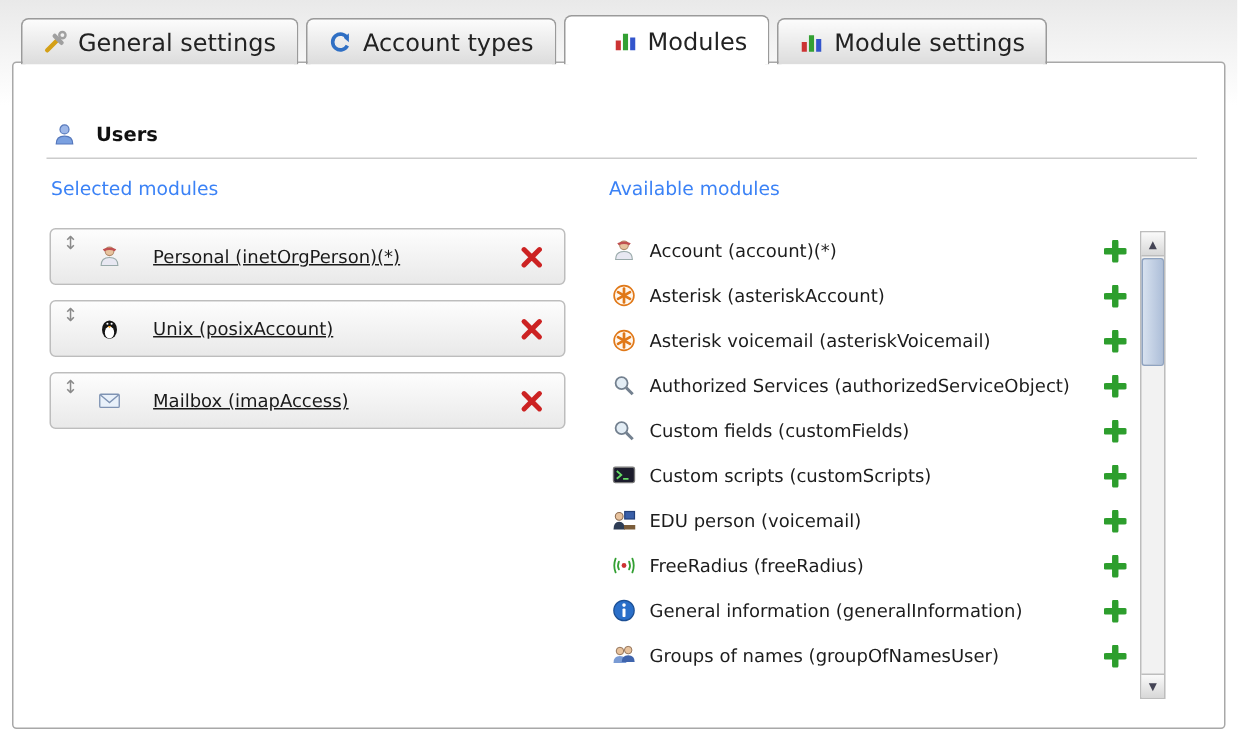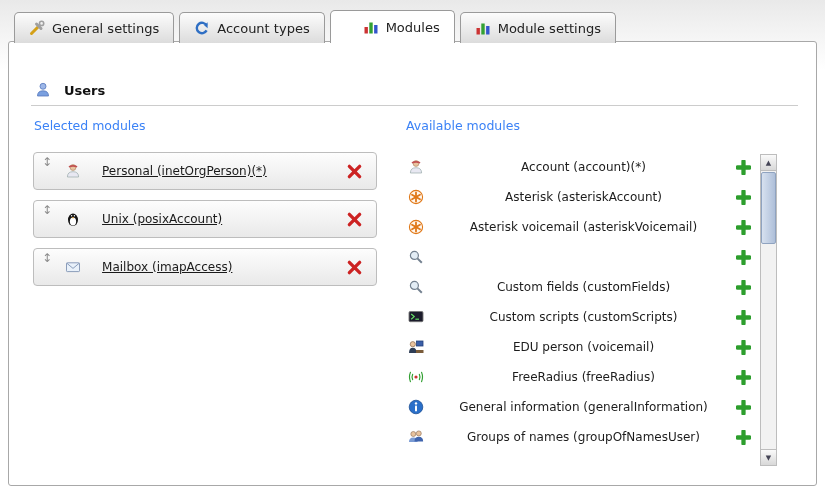--- a/index.html
+++ b/index.html
@@ -13,21 +13,21 @@
     background:linear-gradient(#e9e9e9, #f6f6f6 40px, #ffffff 70px);
   }
   
   .tabs { position:absolute; left:14px; top:10px; display:flex; align-items:flex-end; gap:5px; z-index:3; }
   .tab {
     display:flex; align-items:center; gap:7px;
     height:31px; padding:0 14px;
     border:1px solid #9a9a9a; border-bottom:none;
     border-radius:5px 5px 0 0;
     background:linear-gradient(#fcfcfc,#dcdcdc);
-    color:#222; font-size:13px; cursor:pointer; white-space:nowrap;
+    color:#222; font-size:16px; cursor:pointer; white-space:nowrap;
   }
   .tab.active {
     height:33px; background:#ffffff; font-weight:normal;padding-left:32px;
   }
   .tab svg { flex:0 0 auto; }
   
   .panel {
     position:absolute; left:8px; top:41px; width:809px; height:445px;
     background:#ffffff; border:1px solid #a8a8a8; border-radius:3px;
     z-index:1;
@@ -53,21 +53,21 @@
   }
   .drag { color:#8a8a8a; font-size:12px; margin-left:8px; cursor:grab; line-height:1; align-self:flex-start; padding-top:3px; }
   .sel-box .mod-icon { margin-left:13px; }
   .sel-box .label { margin-left:21px; color:#1a1a1a;text-decoration:underline; }
   .icon-btn { display:inline-flex; align-items:center; justify-content:center; width:18px; height:18px; cursor:pointer; }
   .sel-box .icon-btn { margin-left:auto; margin-right:13px; }
   
   .avail-list { position:absolute; left:397px; top:110px; width:350px; }
   .avail-row { display:flex; align-items:center; height:30px; }
   .avail-row .mod-icon { flex:0 0 16px; margin-left:2px; }
-  .avail-row .label { margin-left:9px; flex:1 1 auto; white-space:nowrap; overflow:hidden;text-align:center; }
+  .avail-row .label { margin-left:9px; flex:1 1 auto; white-space:nowrap; overflow:hidden; }
   .avail-row .icon-btn { margin-left:auto; margin-right:4px; }
   .mod-icon { width:16px; height:16px; display:inline-block; }
   
   .scrollbar {
     position:absolute; left:751px; top:112px; width:17px; height:312px;
     border:1px solid #bdbdbd; background:#f2f2f2;
   }
   .sb-btn {
     position:absolute; left:0; width:15px; height:16px;
     background:linear-gradient(#fafafa,#d8d8d8);
@@ -234,20 +234,21 @@
             <path d="M7 1.3 V12.7 M1.3 7 H12.7" stroke="#2d9e2d" stroke-width="4" stroke-linecap="round"></path>
           </svg>
         </span>
       </div>
 
       <div class="avail-row">
         <svg class="mod-icon" viewBox="0 0 16 16">
           <circle cx="6.4" cy="6.4" r="4" fill="#e3edf5" stroke="#73808f" stroke-width="1.2"></circle>
           <line x1="9.4" y1="9.4" x2="13.8" y2="13.8" stroke="#73808f" stroke-width="2"></line>
         </svg>
+        <span class="label">Authorized Services (authorizedServiceObject)</span>
         <span class="icon-btn">
           <svg width="15" height="15" viewBox="0 0 14 14">
             <path d="M7 1.3 V12.7 M1.3 7 H12.7" stroke="#2d9e2d" stroke-width="4" stroke-linecap="round"></path>
           </svg>
         </span>
       </div>
 
       <div class="avail-row">
         <svg class="mod-icon" viewBox="0 0 16 16">
           <circle cx="6.4" cy="6.4" r="4" fill="#e3edf5" stroke="#73808f" stroke-width="1.2"></circle>

